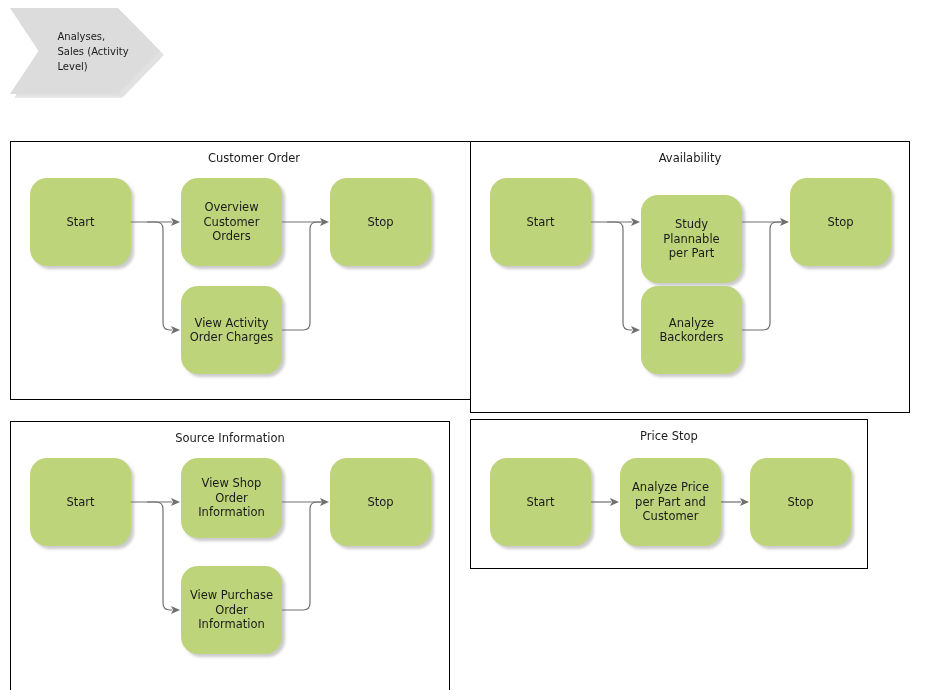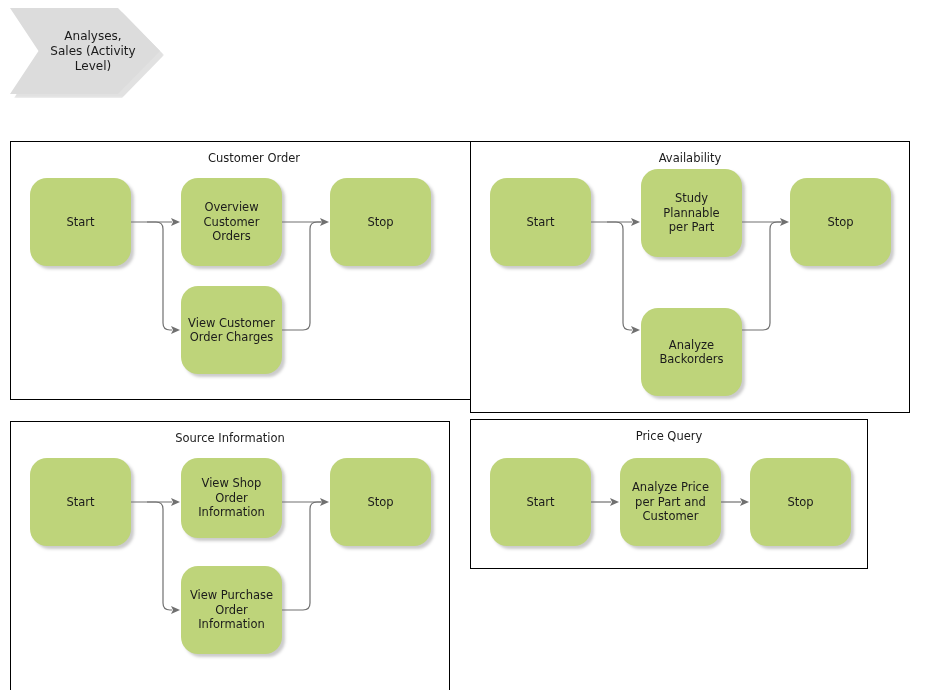--- a/index.html
+++ b/index.html
@@ -42,22 +42,22 @@
     height: 86px;
     background: #dcdcdc;
     clip-path: polygon(0% 0%, 72% 0%, 100% 50%, 72% 100%, 0% 100%, 19% 50%);
     display: flex;
     align-items: center;
     justify-content: center;
   }
   .banner-text {
     position: relative;
     left: 8px;
-    text-align: center;
-    font-size: 12px;
+    text-align: left;
+    font-size: 10px;
     line-height: 15px;
     color: #1b1b1b;
     white-space: pre-line;
   }
 
   
   .group {
     position: absolute;
     border: 1.3px solid #000000;
     background: #ffffff;
@@ -132,37 +132,37 @@
     </div>
     <div class="node" style="left: 181px; top: 178px; width: 101px; height: 88px;">
       <span class="node-label">Overview
 Customer
 Orders</span>
     </div>
     <div class="node" style="left: 330px; top: 178px; width: 101px; height: 88px;">
       <span class="node-label">Stop</span>
     </div>
     <div class="node" style="left: 181px; top: 286px; width: 101px; height: 88px;">
-      <span class="node-label">View Customer
+      <span class="node-label">View Activity
 Order Charges</span>
     </div>
     <div class="group" style="left: 470px; top: 141px; width: 440px; height: 272px;">
       <div class="group-title">Availability</div>
     </div>
     <div class="node" style="left: 490px; top: 178px; width: 101px; height: 88px;">
       <span class="node-label">Start</span>
     </div>
-    <div class="node" style="left: 641px; top: 169px; width: 101px; height: 88px;">
+    <div class="node" style="left: 641px; top: 195px; width: 101px; height: 88px;">
       <span class="node-label">Study Plannable
 per Part</span>
     </div>
     <div class="node" style="left: 790px; top: 178px; width: 101px; height: 88px;">
       <span class="node-label">Stop</span>
     </div>
-    <div class="node" style="left: 641px; top: 286px; width: 101px; height: 88px; margin-top: 22px;">
+    <div class="node" style="left: 641px; top: 286px; width: 101px; height: 88px;">
       <span class="node-label">Analyze
 Backorders</span>
     </div>
     <div class="group" style="left: 10px; top: 421px; width: 440px; height: 315px;">
       <div class="group-title">Source Information</div>
     </div>
     <div class="node" style="left: 30px; top: 458px; width: 101px; height: 88px;">
       <span class="node-label">Start</span>
     </div>
     <div class="node" style="left: 181px; top: 458px; width: 101px; height: 80px;">
@@ -172,21 +172,21 @@
     </div>
     <div class="node" style="left: 330px; top: 458px; width: 101px; height: 88px;">
       <span class="node-label">Stop</span>
     </div>
     <div class="node" style="left: 181px; top: 566px; width: 101px; height: 88px;">
       <span class="node-label">View Purchase
 Order
 Information</span>
     </div>
     <div class="group" style="left: 470px; top: 419px; width: 398px; height: 150px;">
-      <div class="group-title">Price Query</div>
+      <div class="group-title">Price Stop</div>
     </div>
     <div class="node" style="left: 490px; top: 458px; width: 101px; height: 88px;">
       <span class="node-label">Start</span>
     </div>
     <div class="node" style="left: 620px; top: 458px; width: 101px; height: 88px; justify-content: center;">
       <span class="node-label">Analyze Price
 per Part and
 Customer</span>
     </div>
     <div class="node" style="left: 750px; top: 458px; width: 101px; height: 88px;">

